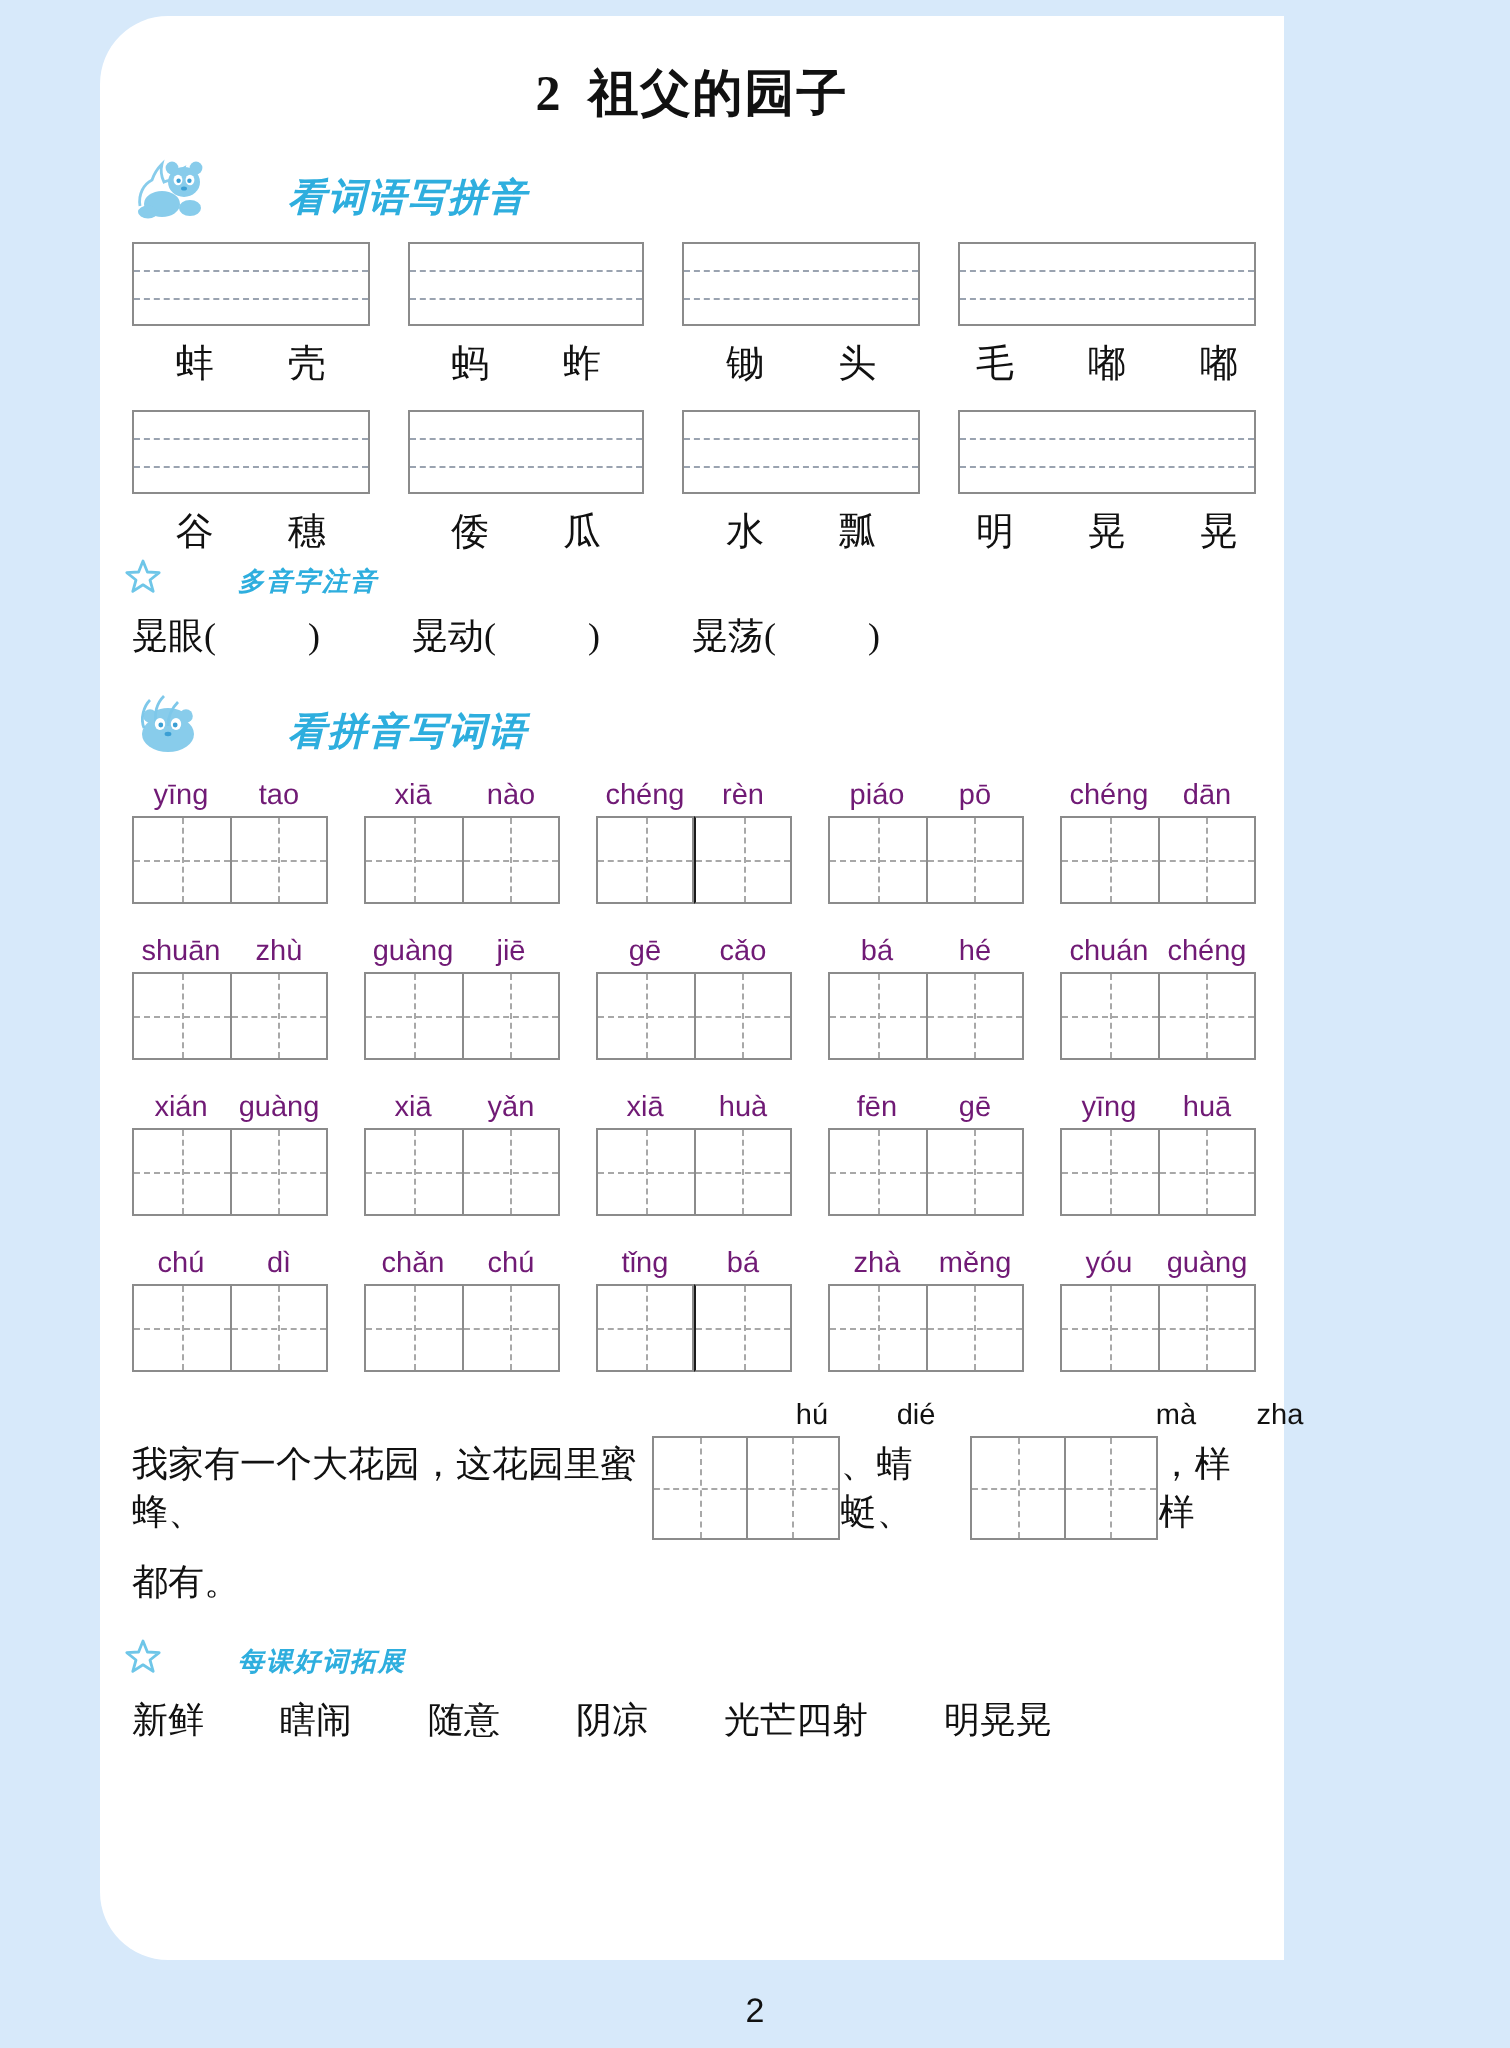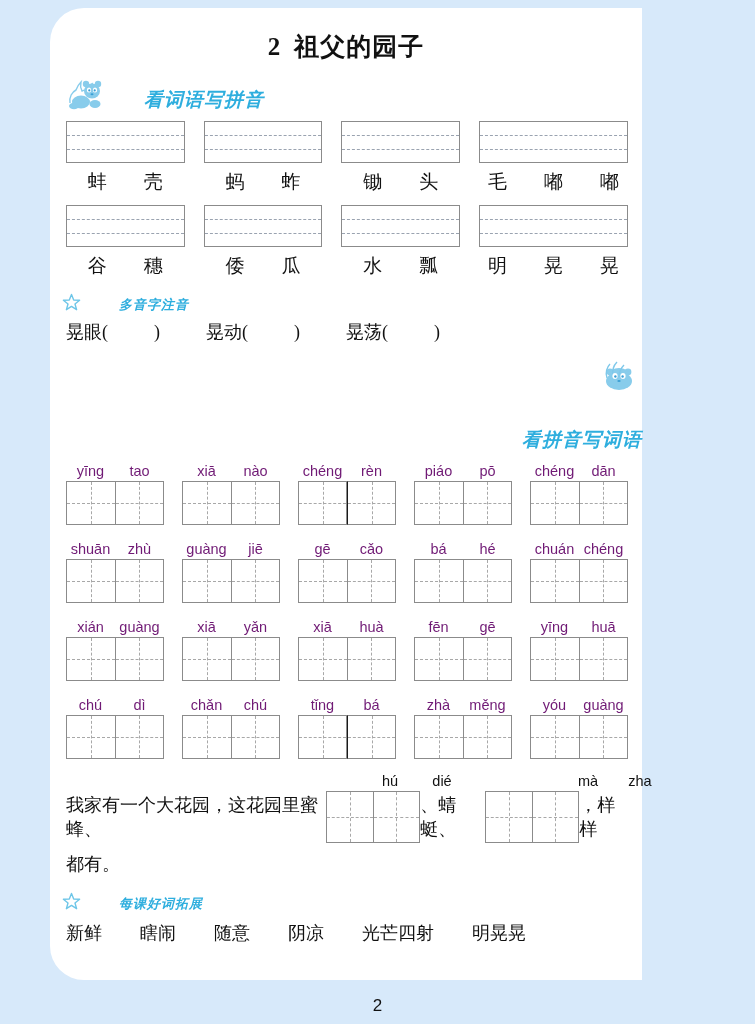--- a/index.html
+++ b/index.html
@@ -266,36 +266,36 @@
         <div class="word-cell">
           <div class="fourline"></div>
           <div class="word-label">水　瓢</div>
         </div>
         <div class="word-cell">
           <div class="fourline"></div>
           <div class="word-label">明　晃　晃</div>
         </div>
       </div>
 
-      <div class="sec-head small" style="margin-top:14px;">
+      <div class="sec-head small" style="">
         <span class="star">
           <svg viewBox="0 0 19 19" width="19" height="19">
             <polygon points="9.5,1.5 11.7,7 17.6,7.3 13,11 14.6,16.7 9.5,13.4 4.4,16.7 6,11 1.4,7.3 7.3,7" fill="none" stroke="#6ec6e8" stroke-width="1.4" stroke-linejoin="round"></polygon>
           </svg>
         </span>
         <span class="txt">多音字注音</span>
       </div>
 
       <div class="duoyin-row" style="margin-top:8px;">
         <span class="duoyin-item"><span class="dotchar">晃</span><span>眼</span><span class="paren">(</span><span class="blank"></span><span class="paren">)</span></span>
         <span class="duoyin-item"><span class="dotchar">晃</span><span>动</span><span class="paren">(</span><span class="blank"></span><span class="paren">)</span></span>
         <span class="duoyin-item"><span class="dotchar">晃</span><span>荡</span><span class="paren">(</span><span class="blank"></span><span class="paren">)</span></span>
       </div>
 
-      <div class="sec-head big" style="margin-top:14px;flex-direction:column;">
+      <div class="sec-head big" style="margin-top:14px;">
         <span class="panda">
           <svg viewBox="0 0 44 34" width="44" height="34">
             <g fill="none" stroke="#7ec8ea" stroke-width="1.4">
               <path d="M10 20c-2-5 0-11 3-14M16 18c-1-6 1-11 4-14M22 19c0-5 2-9 5-12"></path>
             </g>
             <g fill="#7ec8ea" opacity="0.92">
               <ellipse cx="22" cy="23" rx="13" ry="9"></ellipse>
               <circle cx="13" cy="14" r="3.4"></circle>
               <circle cx="31" cy="14" r="3.4"></circle>
               <ellipse cx="22" cy="16" rx="10" ry="6"></ellipse>
@@ -521,21 +521,21 @@
           </div>
           <div class="pg-boxes">
             <div class="tzg"></div>
             <div class="tzg"></div>
           </div>
         </div>
       </div>
 
       <div class="sent-wrap" style="margin-top:14px;">
         <div class="sent-pin-row">
-          <div class="sent-pin" style="left:298px;">
+          <div class="sent-pin" style="left:314px;">
             <span>hú</span>
             <span>dié</span>
           </div>
           <div class="sent-pin" style="left:496px;">
             <span>mà</span>
             <span>zha</span>
           </div>
         </div>
         <div class="sent-line">
           <span>我家有一个大花园，这花园里蜜蜂、</span>

